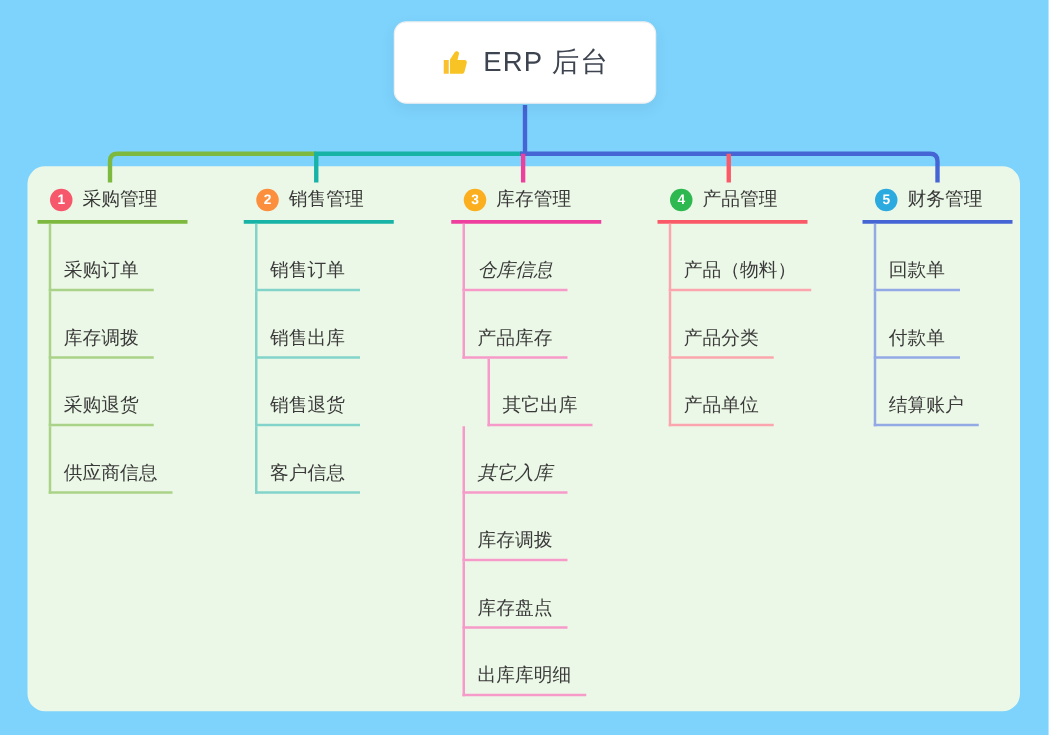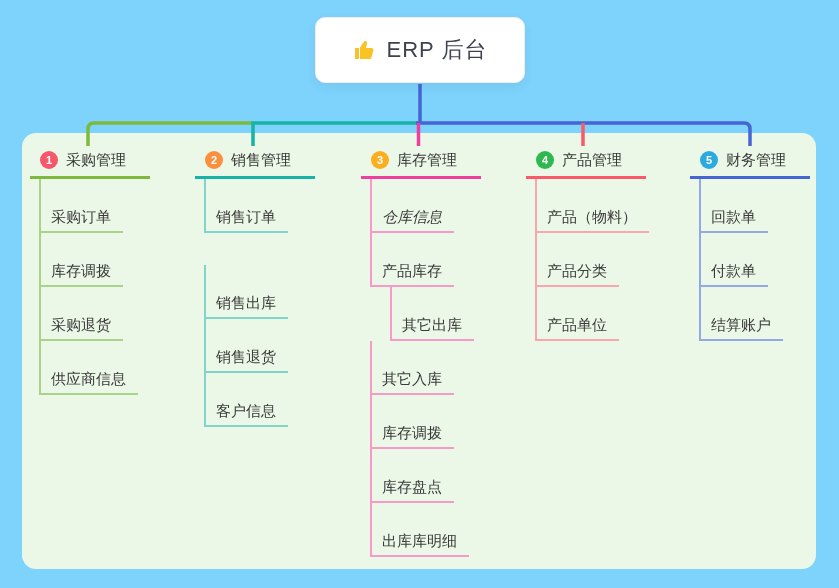--- a/index.html
+++ b/index.html
@@ -93,21 +93,21 @@
   </div>
       <div class="branch" style="left: 195px;">
     <div class="branch-title" style="border-bottom-color: rgb(22, 179, 166);">
       <span class="badge" style="background: rgb(251, 143, 61);">2</span>
       <span class="branch-title-label">销售管理</span>
     </div>
     <div class="branch-children">
           <div class="child-item" style="border-color: rgb(130, 211, 202); justify-content: flex-end;">
     <span class="child-label">销售订单</span>
   </div>
-          <div class="child-item" style="border-color: rgb(130, 211, 202); margin-top: 32px;">
+          <div class="child-item" style="border-color: rgb(130, 211, 202);">
     <span class="child-label">销售出库</span>
   </div>
           <div class="child-item" style="border-color: rgb(130, 211, 202); font-family: Liberation Serif, serif;">
     <span class="child-label">销售退货</span>
   </div>
           <div class="child-item" style="border-color: rgb(130, 211, 202);">
     <span class="child-label">客户信息</span>
   </div>
         </div>
   </div>
@@ -119,21 +119,21 @@
     <div class="branch-children">
           <div class="child-item" style="border-color: rgb(246, 154, 201); font-style: italic;">
     <span class="child-label">仓库信息</span>
   </div>
           <div class="child-item" style="border-color: rgb(246, 154, 201);">
     <span class="child-label">产品库存</span>
   </div>
           <div class="child-item" style="border-color: rgb(246, 154, 201); margin-left: 20px;">
     <span class="child-label">其它出库</span>
   </div>
-          <div class="child-item" style="border-color: rgb(246, 154, 201);">
+          <div class="child-item" style="border-color: rgb(246, 154, 201); font-style: italic;">
     <span class="child-label">其它入库</span>
   </div>
           <div class="child-item" style="border-color: rgb(246, 154, 201);">
     <span class="child-label">库存调拨</span>
   </div>
           <div class="child-item" style="border-color: rgb(246, 154, 201); text-align: center;">
     <span class="child-label">库存盘点</span>
   </div>
           <div class="child-item" style="border-color: rgb(246, 154, 201);">
     <span class="child-label">出库库明细</span>

